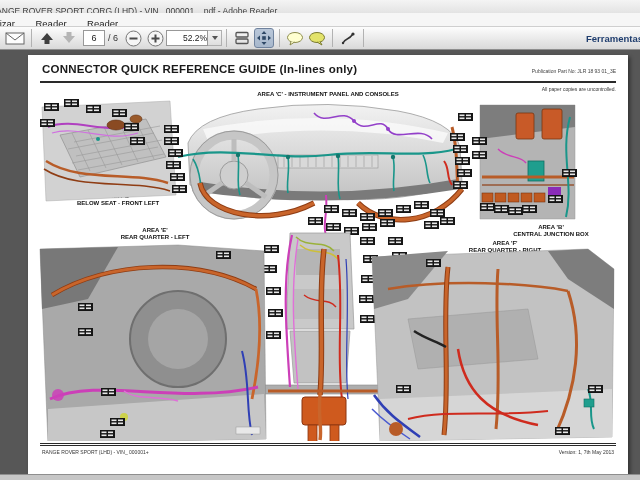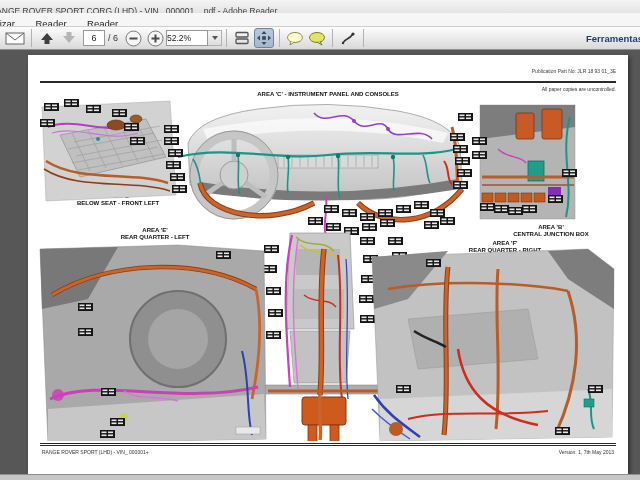--- a/index.html
+++ b/index.html
@@ -26,21 +26,21 @@
     justify-content:center; border:1px solid transparent; border-radius:3px;
     margin:0 1px; }
   .tb-btn.pressed { background:linear-gradient(#b9c7d9,#a8b8cc);
     border-color:#70839e; }
   .tb-sep { width:1px; height:18px; background:#b2b2b2; margin:0 4px; }
   .page-box { width:22px; height:16px; background:#fff; border:1px solid #98989
 8; border:1px solid #989898; font-size:9px; color:#222; text-align:center;
     line-height:15px; margin:0 3px; }
   .page-total { font-size:9px; color:#333; margin-right:4px; white-space:nowrap; }
   .zoom-box { width:42px; height:16px; background:#fff; border:1px solid #989898;
-    font-size:8.5px; color:#222; text-align:left; line-height:15px; }
+    font-size:8.5px; color:#222; text-align:right; line-height:15px; }
   .zoom-caret { width:14px; height:16px; border:1px solid #b0b0b0;
     border-left:none; background:linear-gradient(#f6f6f6,#dedede);
     display:flex; align-items:center; justify-content:center; }
   .caret-shape { width:0; height:0; border-left:3.5px solid transparent;
     border-right:3.5px solid transparent; border-top:4px solid #555; }
   .tools-label { margin-left:auto; margin-right:-6px; font-size:9.5px;
     font-weight:bold; color:#1f3d6e; white-space:nowrap; }
 
   
   .docarea { position:absolute; top:50px; left:0; right:0; bottom:6px;
@@ -163,20 +163,21 @@
       <circle cx="3" cy="12" r="1.2" fill="#333"></circle>
     </svg>
   </div>
   <div class="tb-sep"></div>
   <div class="tools-label">Ferramentas</div>
 </div>
 
 <div class="docarea">
   <div class="page">
 
+    <div class="doc-title">CONNECTOR QUICK REFERENCE GUIDE (In-lines only)</div>
     <div class="pub-no">Publication Part No: JLR 18 93 01_3E</div>
     <div class="head-rule"></div>
     <div class="uncontrolled">All paper copies are uncontrolled.</div>
 
     <div class="area-caption cap-c">
       <div>AREA 'C' - INSTRUMENT PANEL AND CONSOLES</div>
     </div>
     <div class="area-caption cap-d">
       <div>AREA 'D'</div>
       <div>BELOW SEAT - FRONT LEFT</div>

